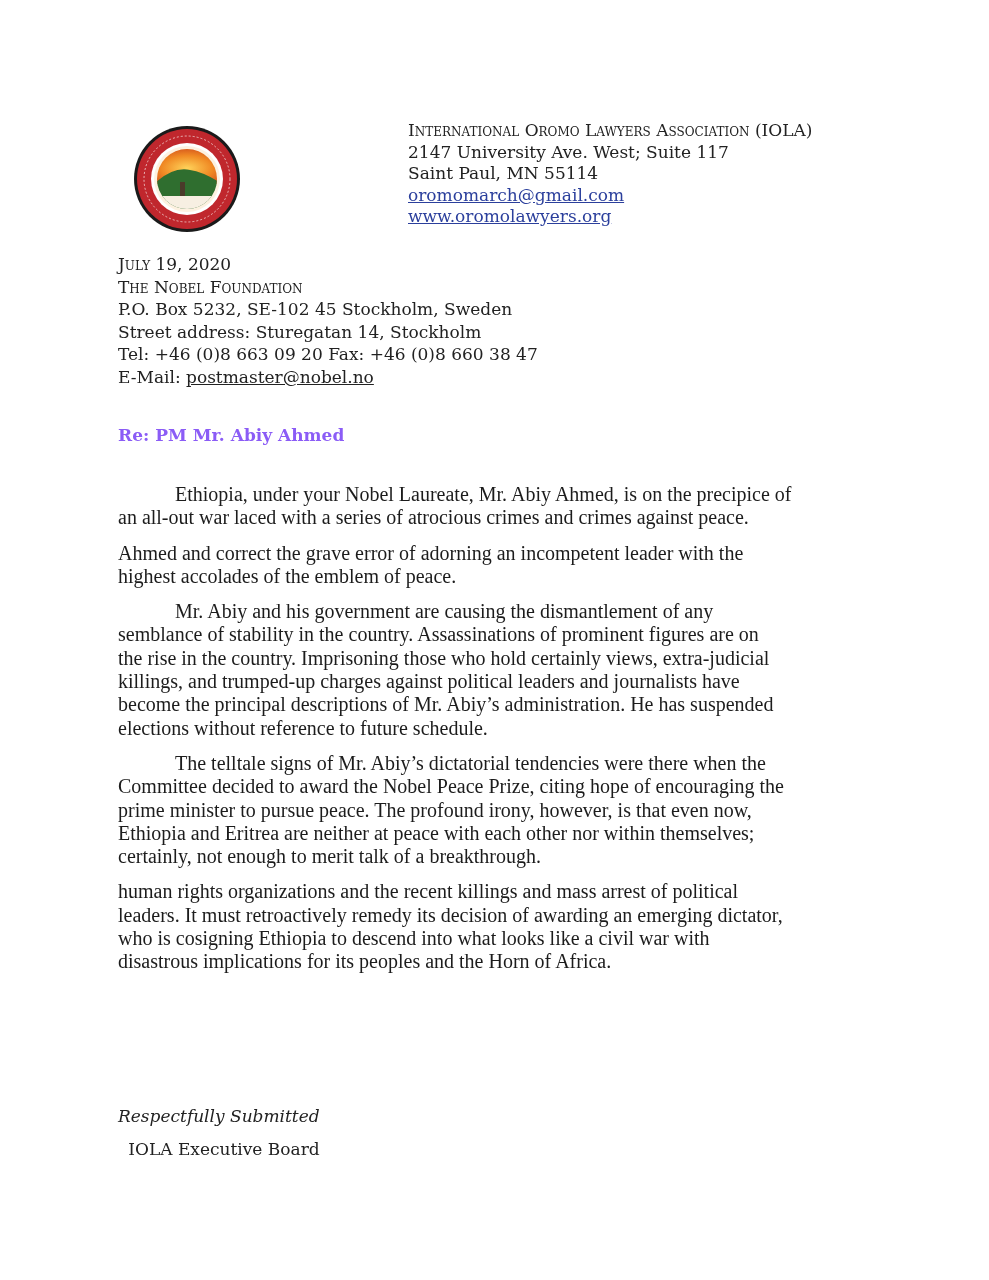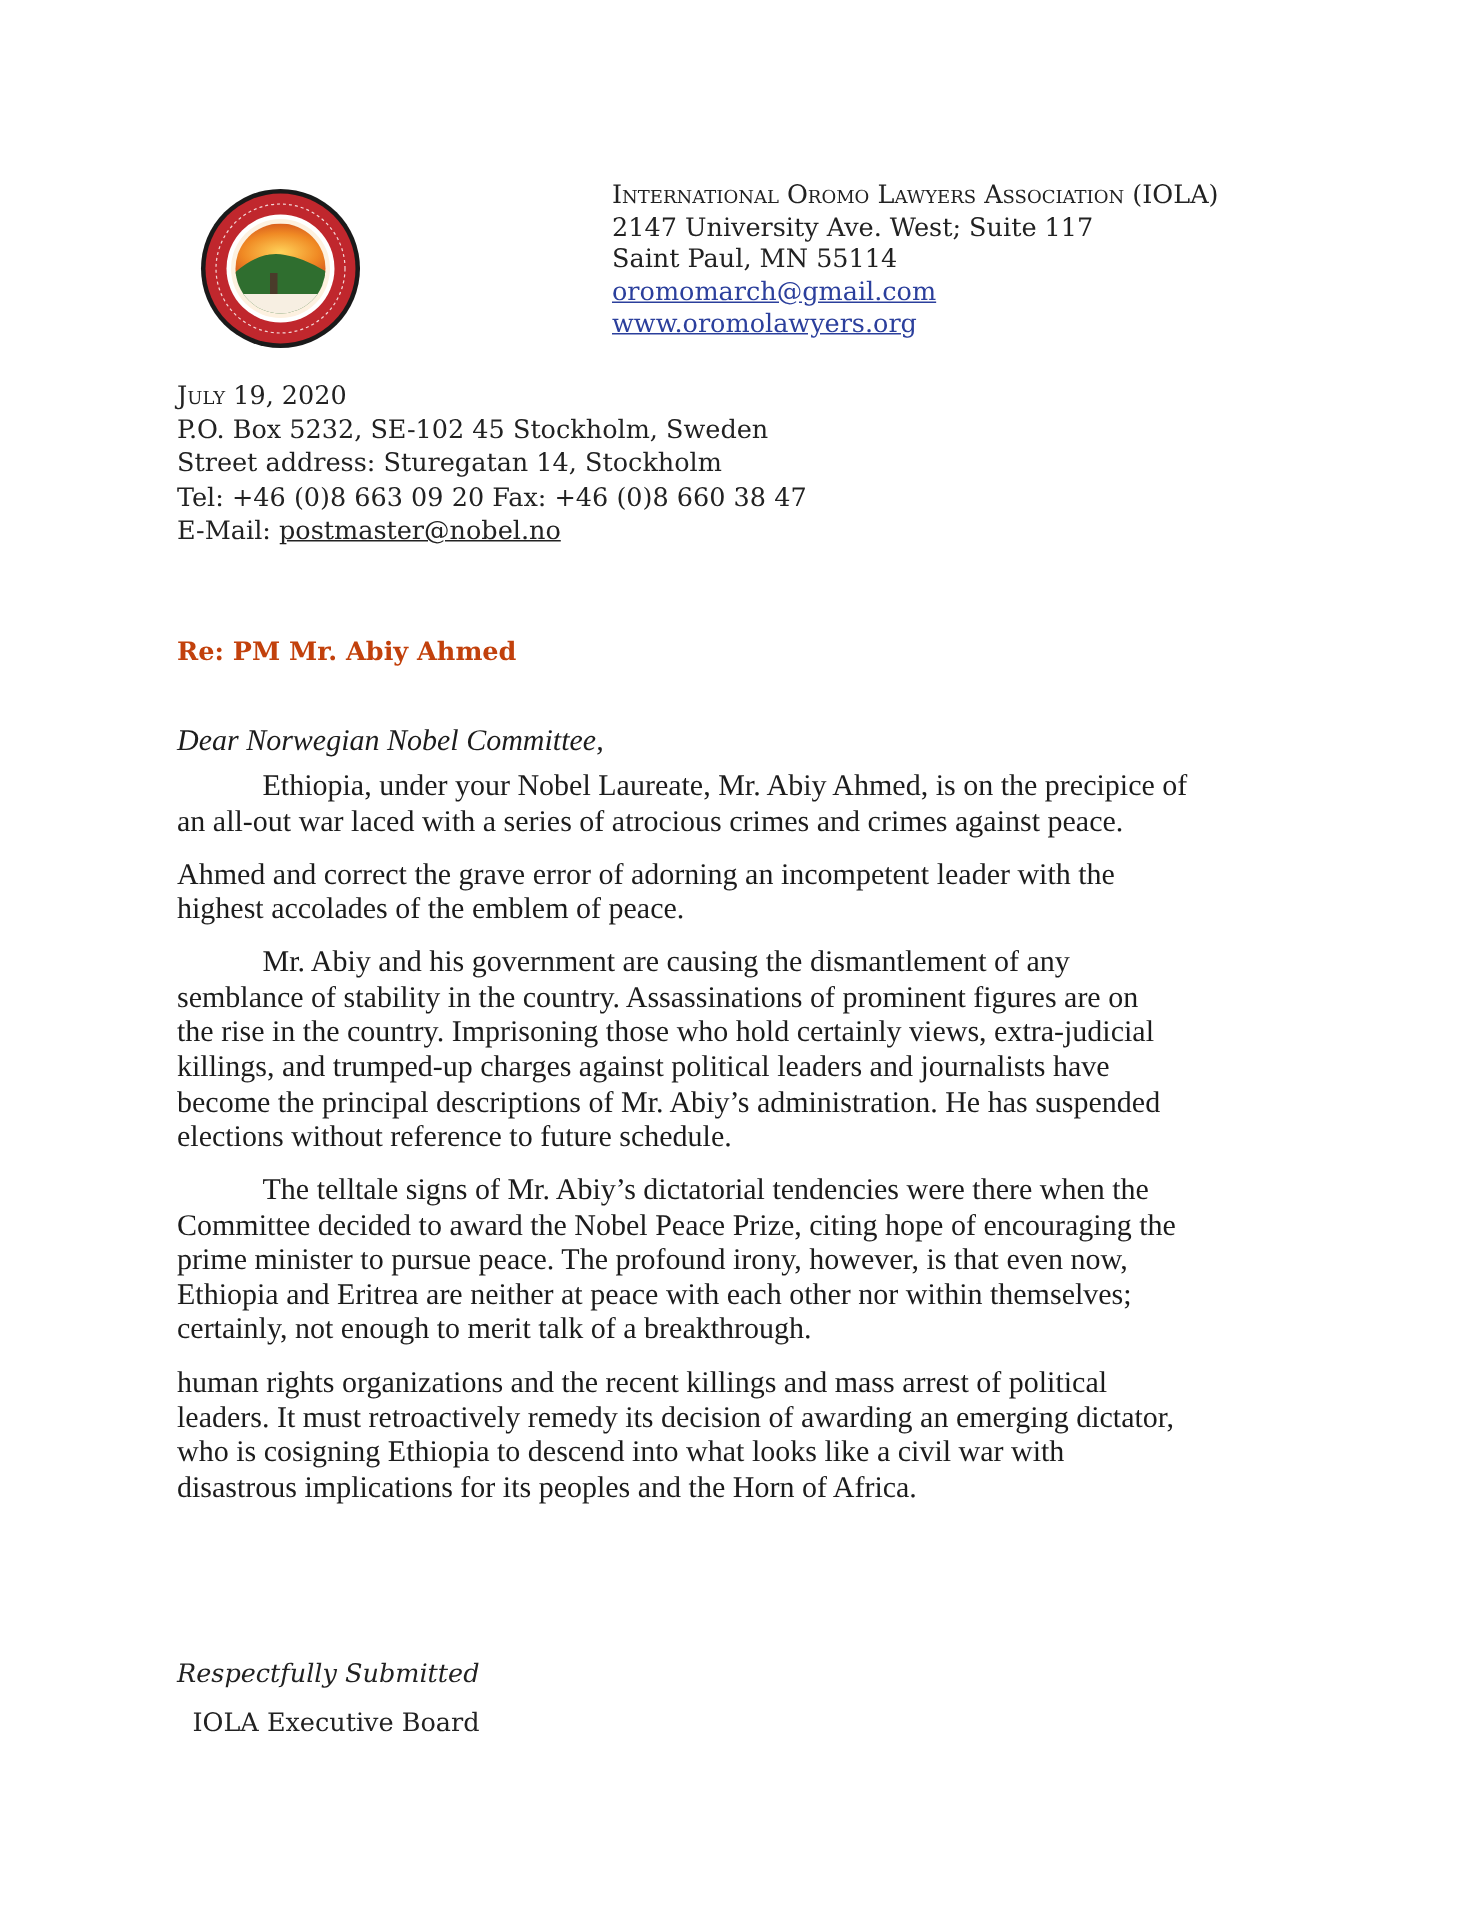--- a/index.html
+++ b/index.html
@@ -13,21 +13,21 @@
     .letterhead { position: absolute; left: 408px; top: 118px; font-family: "DejaVu Serif", serif; font-size: 17px; line-height: 21.5px; color: #222; }
     .letterhead .org { font-variant: small-caps; font-size: 17px; letter-spacing: 0px; }
     .letterhead a { color: #2b3f9c; text-decoration: underline; }
 
     
     .recipient { position: absolute; left: 118px; top: 251px; font-family: "DejaVu Serif", serif; font-size: 17px; line-height: 22.6px; color: #222; }
     .recipient .sc { font-variant: small-caps; }
     .recipient .email { text-decoration: underline; }
 
     
-    .subject { position: absolute; left: 118px; top: 423px; font-family: "DejaVu Serif", serif; font-weight: bold; font-size: 17px; color: #c2410c; }
+    .subject { position: absolute; left: 118px; top: 423px; font-family: "DejaVu Serif", serif; font-weight: bold; font-size: 17px; color: #8b5cf6; }
 
     
     .body-text { position: absolute; left: 118px; top: 481px; width: 760px; font-family: "Liberation Serif", serif; font-size: 20px; line-height: 23.3px; color: #1c1c1c; }
     .salutation { font-style: italic; margin: 0 0 7px 0; }
     .para { margin: 0 0 12px 0; text-indent: 57px; }
     .para .line { display: block; white-space: nowrap; font-family: Liberation Serif, serif; }
 
     
     .closing { position: absolute; left: 118px; top: 1104px; font-family: "DejaVu Serif", serif; font-size: 17px; color: #222; text-align: right; }
     .closing .valediction { font-style: italic; display: block; margin-bottom: 13px; }
@@ -66,30 +66,30 @@
   <div class="letterhead">
     <div class="org">International Oromo Lawyers Association (IOLA)</div>
     <div>2147 University Ave. West; Suite 117</div>
     <div>Saint Paul, MN 55114</div>
     <div><a>oromomarch@gmail.com</a></div>
     <div><a>www.oromolawyers.org</a></div>
   </div>
 
   <div class="recipient">
     <div class="sc">July 19, 2020</div>
+    <div class="sc">The Nobel Foundation</div>
     <div>P.O. Box 5232, SE-102 45 Stockholm, Sweden</div>
     <div>Street address: Sturegatan 14, Stockholm</div>
     <div>Tel: +46 (0)8 663 09 20 Fax: +46 (0)8 660 38 47</div>
     <div><span>E-Mail: </span><span class="email">postmaster@nobel.no</span></div>
   </div>
 
   <div class="subject">Re: PM Mr. Abiy Ahmed</div>
 
   <div class="body-text">
-    <div class="salutation">Dear Norwegian Nobel Committee,</div>
 
     <div class="para">
       <span class="line">Ethiopia, under your Nobel Laureate, Mr. Abiy Ahmed, is on the precipice of</span>
       <span class="line" style="margin-left:-57px">an all-out war laced with a series of atrocious crimes and crimes against peace.</span>
     </div>
 
     <div class="para">
       <span class="line" style="margin-left:-57px">Ahmed and correct the grave error of adorning an incompetent leader with the</span>
       <span class="line" style="margin-left:-57px">highest accolades of the emblem of peace.</span>
     </div>

